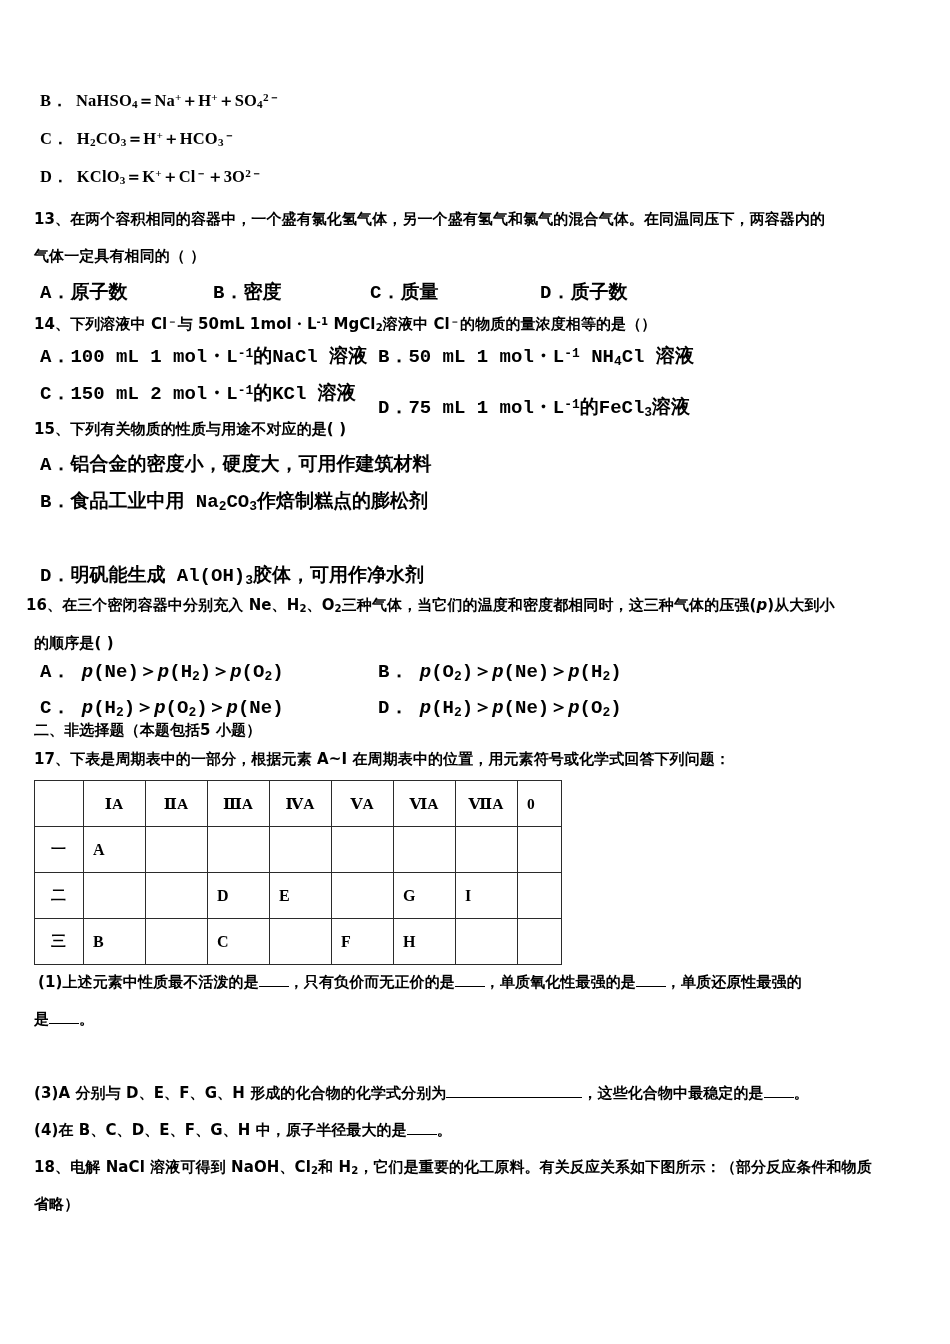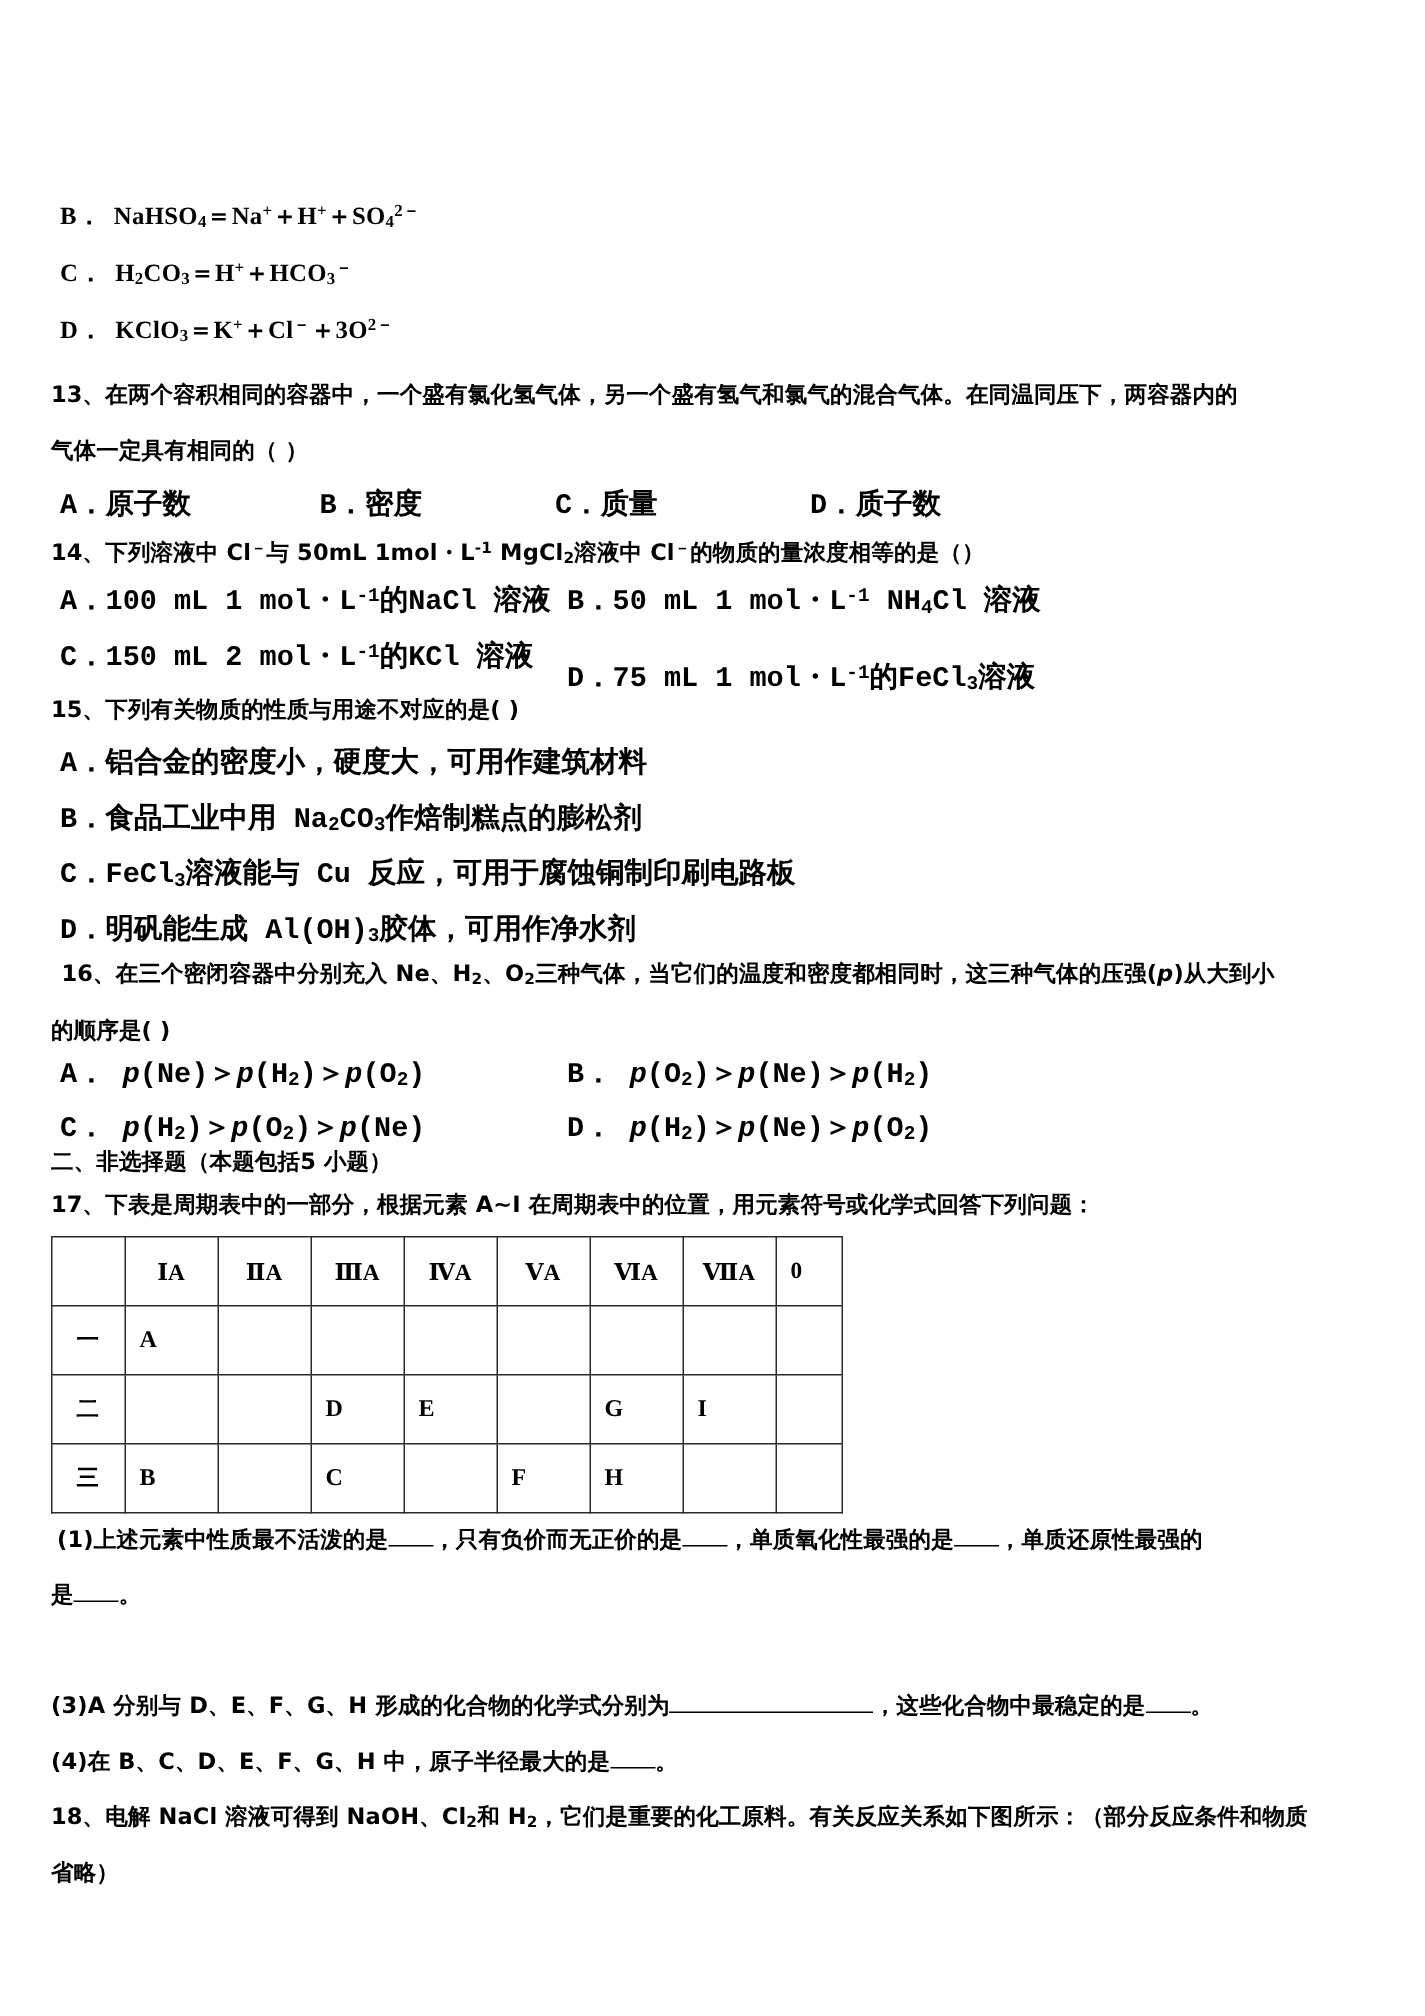--- a/index.html
+++ b/index.html
@@ -10,21 +10,20 @@
     background: #ffffff;
     font-family: "Liberation Serif", "DejaVu Serif", serif;
     color: #000000;
     overflow: hidden;
   }
   .page {
     position: relative;
     width: 950px;
     height: 1197px;
     padding: 0;
-    margin-top: 44px;
   }
 
   
   .line {
     position: absolute;
     white-space: nowrap;
     font-size: 15.5px;
     line-height: 1;
   }
 
@@ -137,28 +136,25 @@
     <span>D．</span><span>75 mL 1 mol・L<sup>-1</sup>的FeCl<sub>3</sub>溶液</span>
   </div>
 
   <div class="line stem" style="left:34px; top:422px;">15、下列有关物质的性质与用途不对应的是(    )</div>
   <div class="line stem-opt" style="left:40px; top:456px;">
     <span>A．</span><span>铝合金的密度小，硬度大，可用作建筑材料</span>
   </div>
   <div class="line stem-opt" style="left:40px; top:493px;">
     <span>B．</span><span>食品工业中用 Na<sub>2</sub>CO<sub>3</sub>作焙制糕点的膨松剂</span>
   </div>
-  <div class="line stem-opt" style="left:40px; top:530px;">
-    <span>C．</span><span>FeCl<sub>3</sub>溶液能与 Cu 反应，可用于腐蚀铜制印刷电路板</span>
-  </div>
   <div class="line stem-opt" style="left:40px; top:567px;">
     <span>D．</span><span>明矾能生成 Al(OH)<sub>3</sub>胶体，可用作净水剂</span>
   </div>
 
-  <div class="line stem" style="left:41px; top:598px;text-align:right;">16、在三个密闭容器中分别充入 Ne、H<sub>2</sub>、O<sub>2</sub>三种气体，当它们的温度和密度都相同时，这三种气体的压强(<i>p</i>)从大到小</div>
+  <div class="line stem" style="left:26px; top:598px;text-align:right;">16、在三个密闭容器中分别充入 Ne、H<sub>2</sub>、O<sub>2</sub>三种气体，当它们的温度和密度都相同时，这三种气体的压强(<i>p</i>)从大到小</div>
   <div class="line stem" style="left:34px; top:636px;">的顺序是( )</div>
 
   <div class="line stem-opt" style="left:40px; top:663px;">
     <span>A．</span>&nbsp;<span><i>p</i>(Ne)＞<i>p</i>(H<sub>2</sub>)＞<i>p</i>(O<sub>2</sub>)</span>
   </div>
   <div class="line stem-opt" style="left:378px; top:663px;">
     <span>B．</span>&nbsp;<span><i>p</i>(O<sub>2</sub>)＞<i>p</i>(Ne)＞<i>p</i>(H<sub>2</sub>)</span>
   </div>
   <div class="line stem-opt" style="left:40px; top:699px;">
     <span>C．</span>&nbsp;<span><i>p</i>(H<sub>2</sub>)＞<i>p</i>(O<sub>2</sub>)＞<i>p</i>(Ne)</span>

